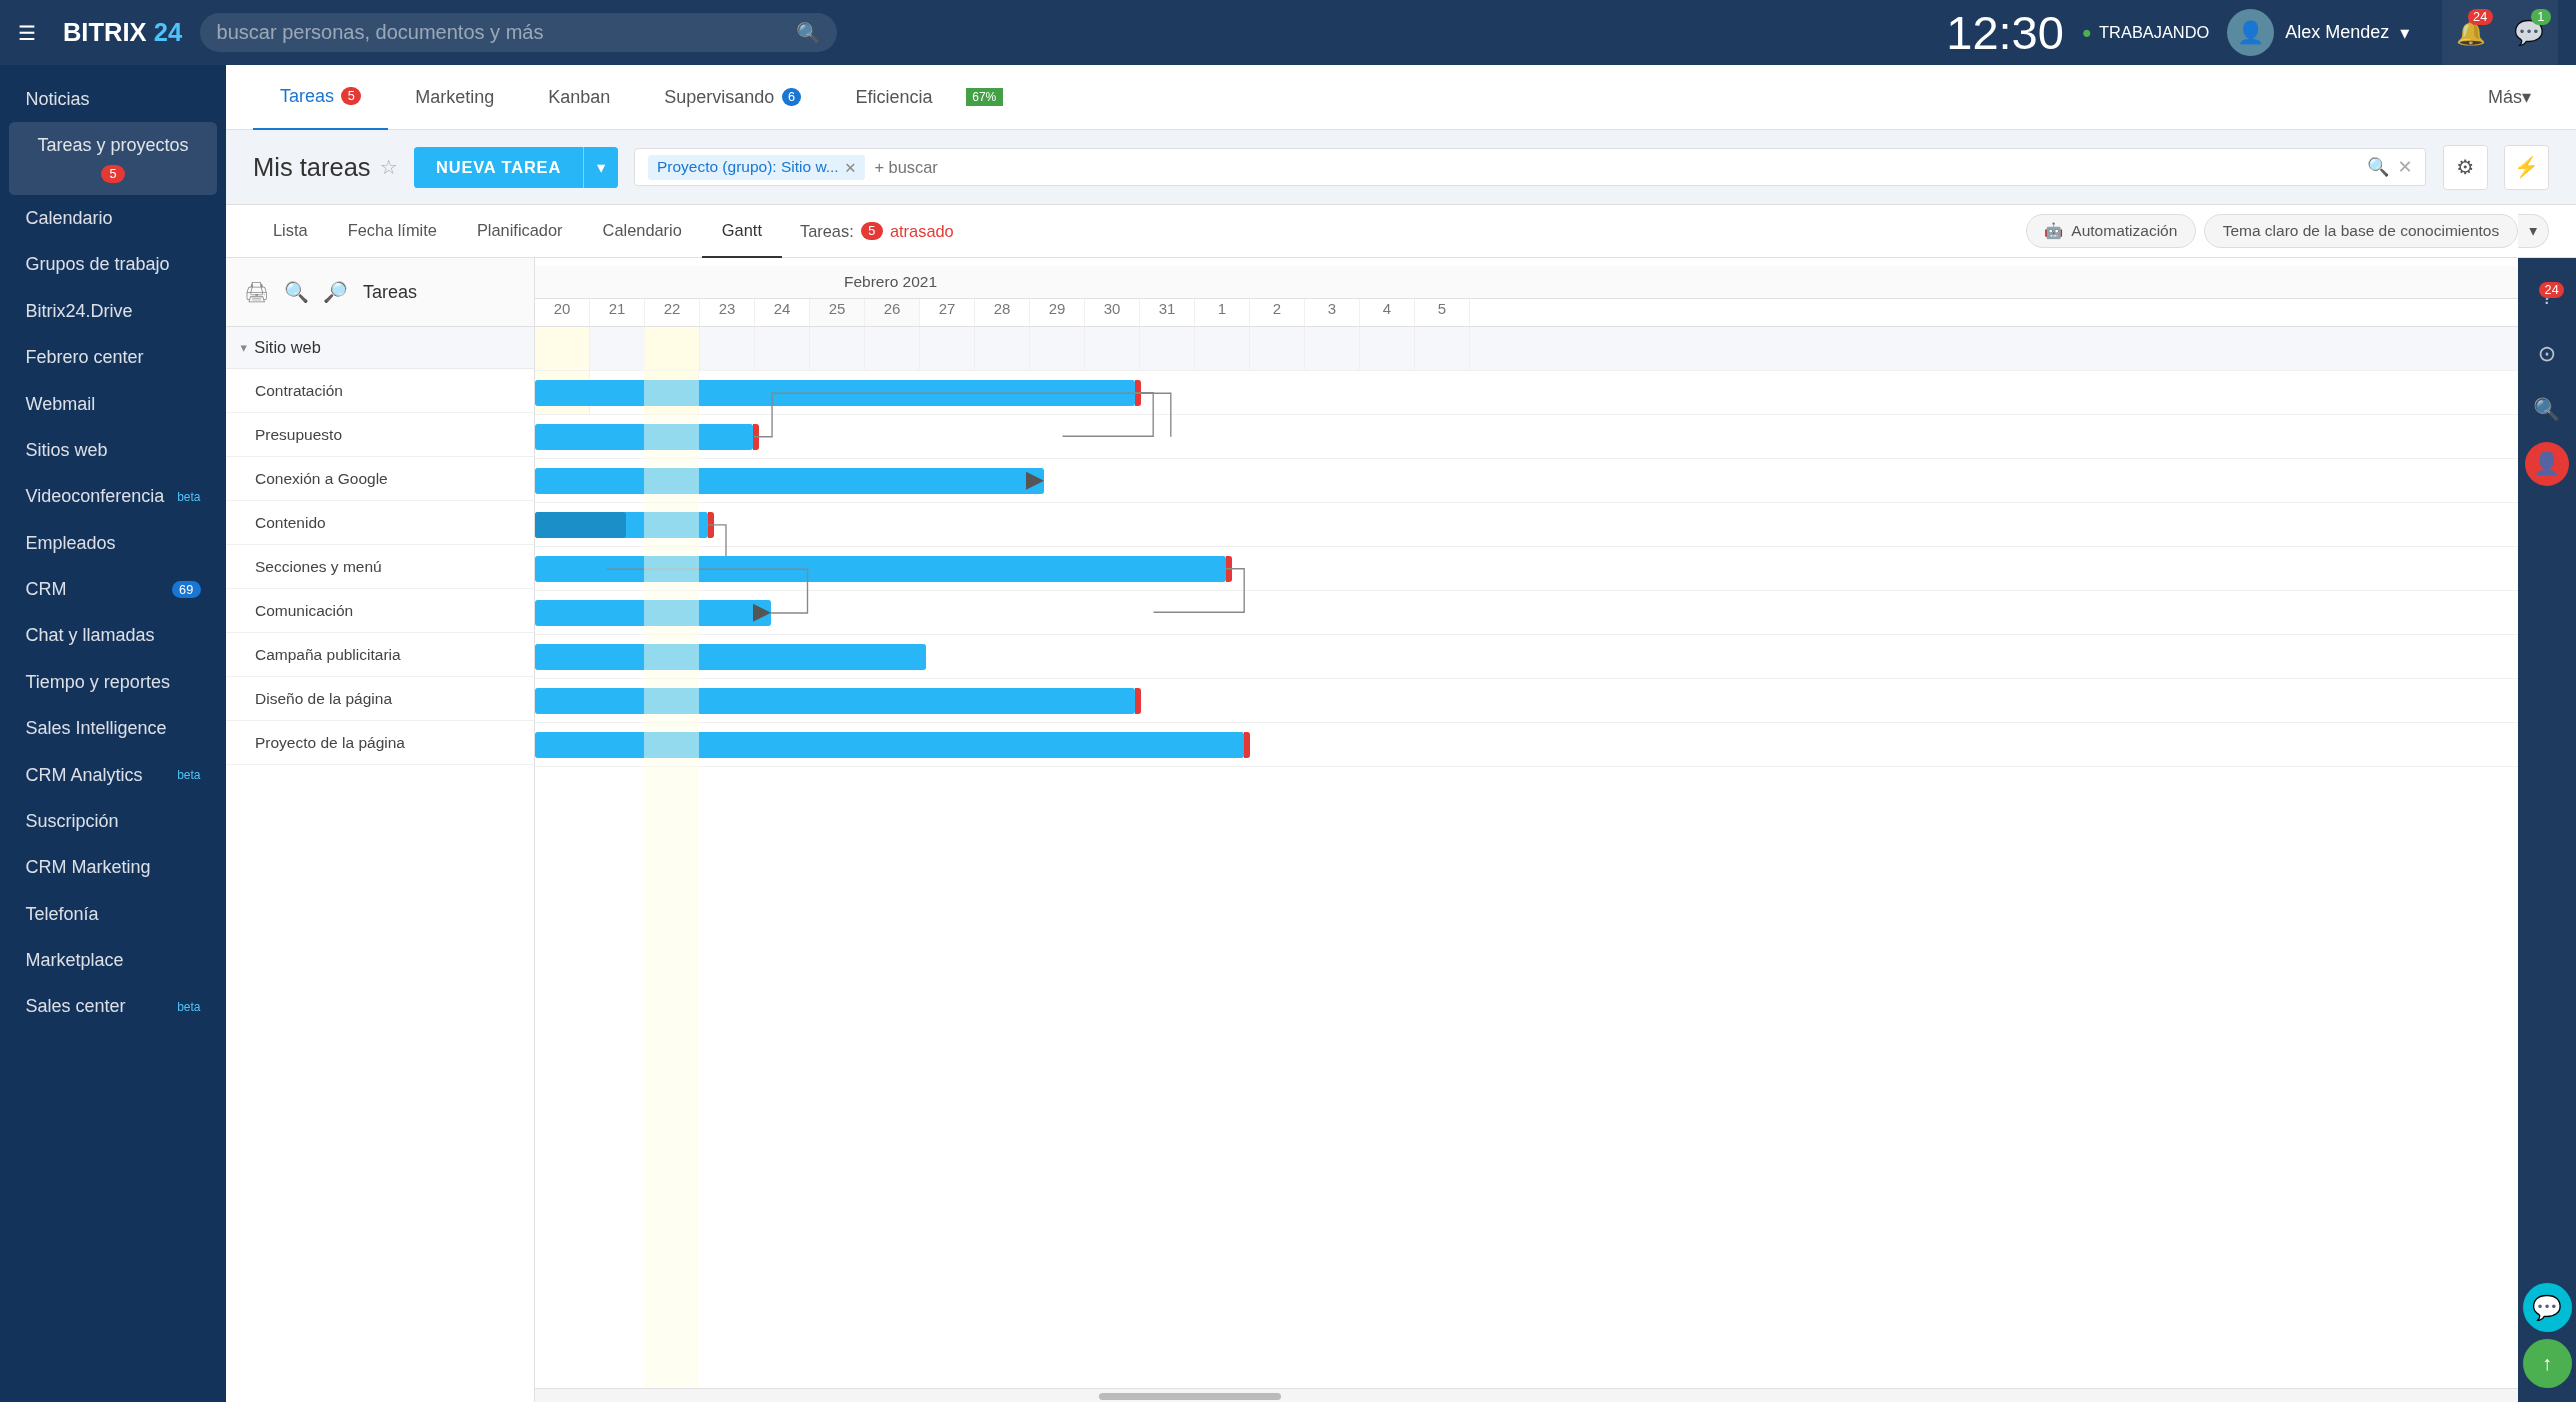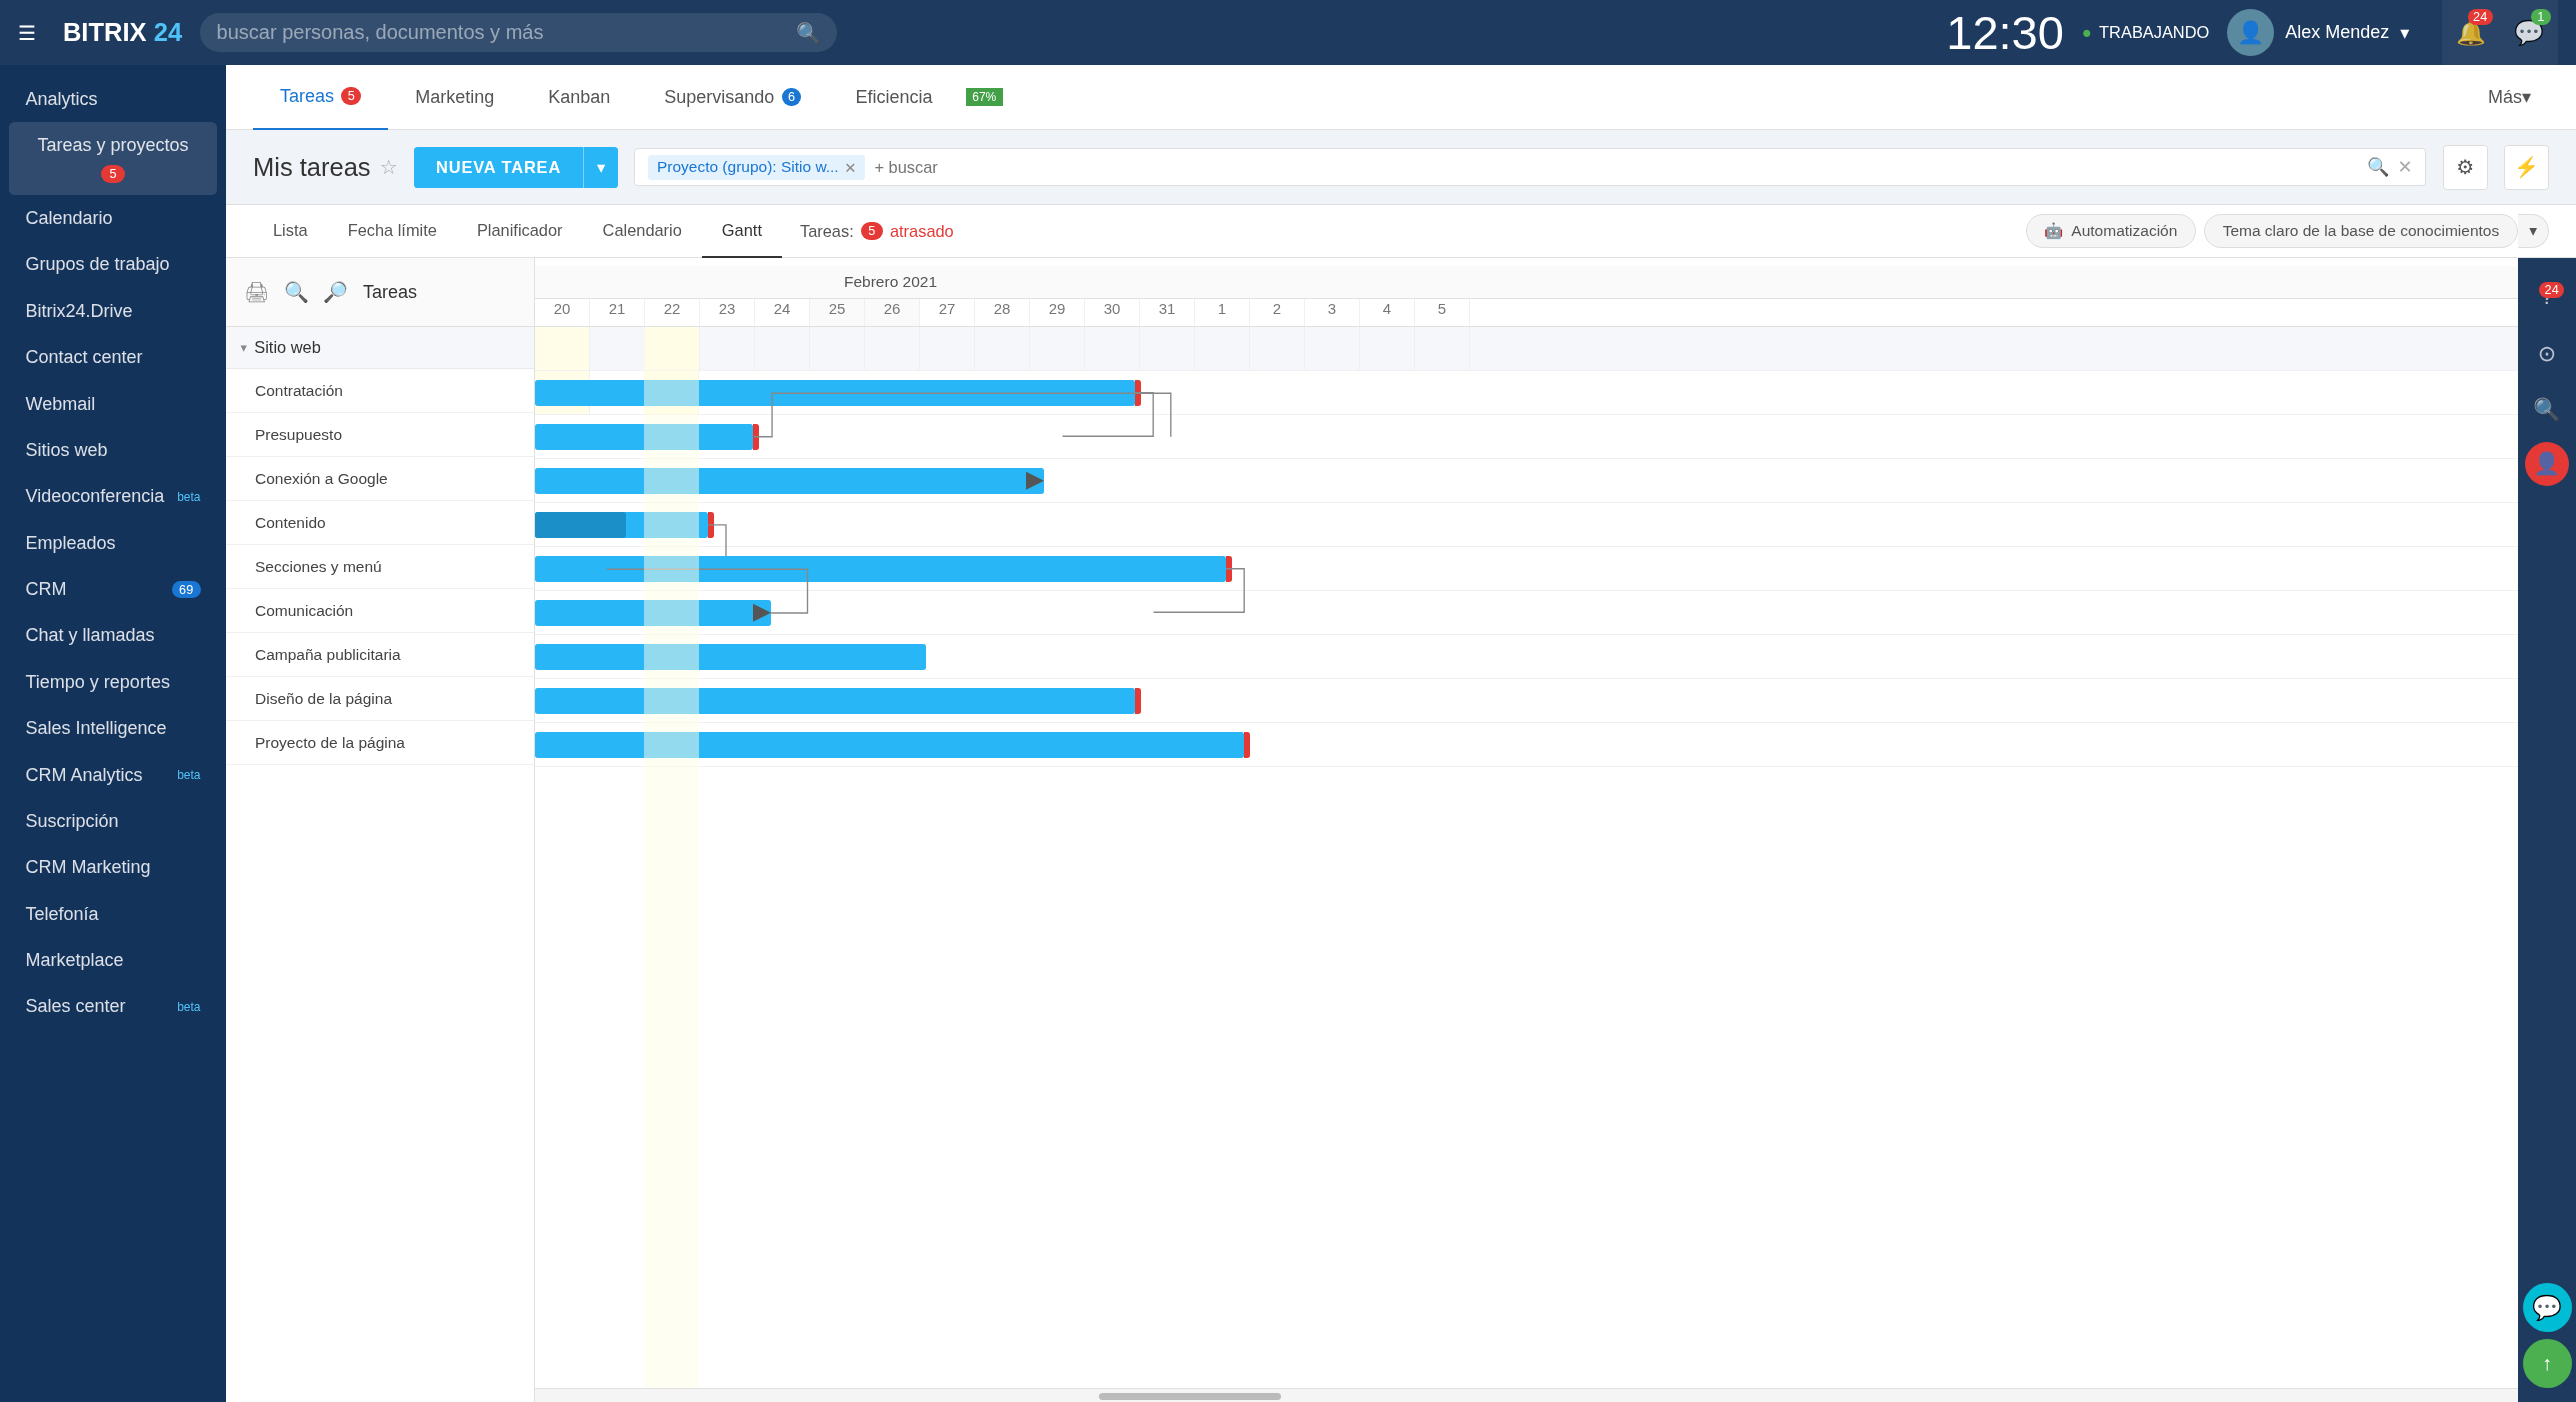--- a/index.html
+++ b/index.html
@@ -601,37 +601,37 @@
         💬
         <span class="badge badge-green">1</span>
       </div>
     </div>
   </div>
 
   <div class="main-layout">
 
     <div class="sidebar">
       <div class="sidebar-item">
-        <span class="sidebar-item-label">Analytics</span>
+        <span class="sidebar-item-label">Noticias</span>
       </div>
       <div class="sidebar-item active">
         <span class="sidebar-item-label">Tareas y proyectos</span>
         <span class="sidebar-badge">5</span>
       </div>
       <div class="sidebar-item">
         <span class="sidebar-item-label">Calendario</span>
       </div>
       <div class="sidebar-item">
         <span class="sidebar-item-label">Grupos de trabajo</span>
       </div>
       <div class="sidebar-item">
         <span class="sidebar-item-label">Bitrix24.Drive</span>
       </div>
       <div class="sidebar-item">
-        <span class="sidebar-item-label">Contact center</span>
+        <span class="sidebar-item-label">Febrero center</span>
       </div>
       <div class="sidebar-item">
         <span class="sidebar-item-label">Webmail</span>
       </div>
       <div class="sidebar-item">
         <span class="sidebar-item-label">Sitios web</span>
       </div>
       <div class="sidebar-item">
         <span class="sidebar-item-label">Videoconferencia</span>
         <span class="beta-tag">beta</span>

